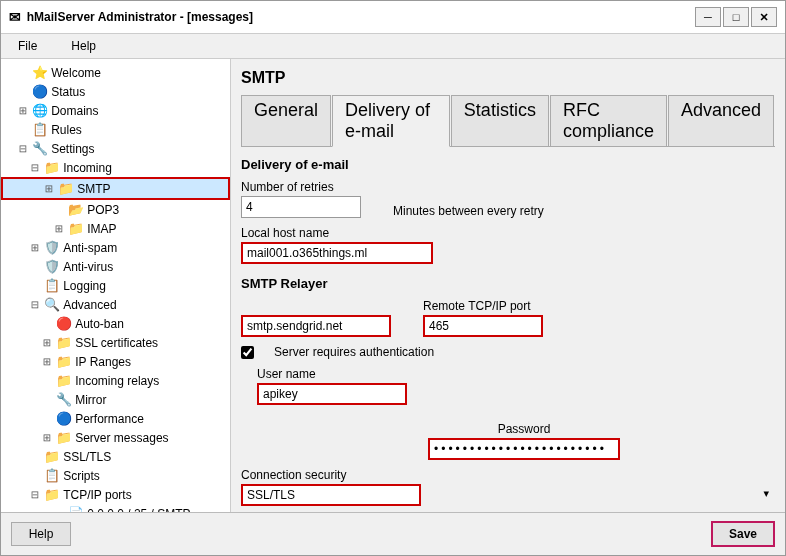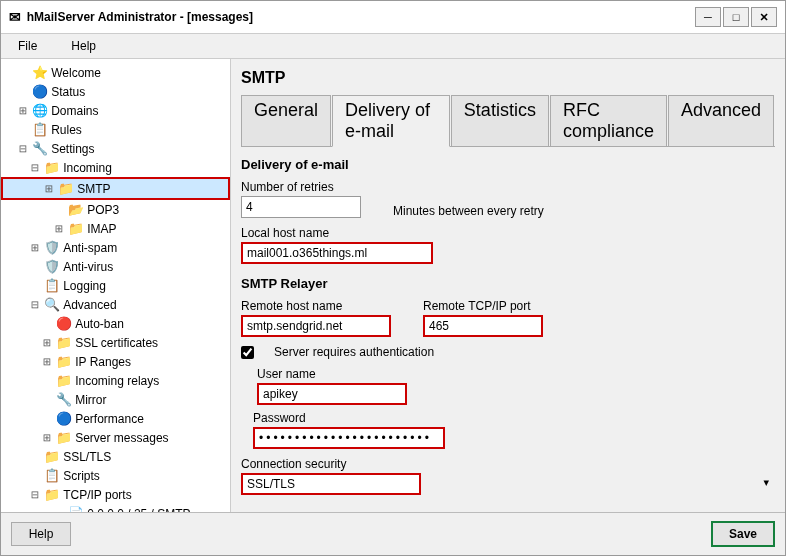--- a/index.html
+++ b/index.html
@@ -55,21 +55,21 @@
     .checkbox-row { display: flex; align-items: center; gap: 20px; margin-bottom: 8px; }
     .checkbox-row input[type="checkbox"] { width: 13px; height: 13px; border: 2px solid #c00; }
     
     .select-input { border: 1px solid #999; padding: 2px 4px; font-size: 12px; background: #fff; height: 22px; width: 180px; appearance: none; -webkit-appearance: none; cursor: pointer; }
     .select-wrapper { position: relative; display: inline-block; }
     .select-wrapper::after { content: '▾'; position: absolute; right: 6px; top: 3px; font-size: 11px; pointer-events: none; }
     .select-outlined { border: 2px solid #c00; }
     
     .bottom-bar { border-top: 1px solid #bbb; padding: 8px 10px; display: flex; justify-content: space-between; align-items: center; background: #f0f0f0; }
     .btn { padding: 4px 16px; border: 1px solid #aaa; background: #e4e4e4; cursor: pointer; font-size: 12px; min-width: 60px; }
-    .btn.save-btn { border: 2px solid #15803d; font-weight: bold; }
+    .btn.save-btn { border: 2px solid #be185d; font-weight: bold; }
     
     .smtp-highlight { border: 2px solid #c00 !important; }
     
     .tree-item-smtp { background: #cce8ff; border: 2px solid #c00; }
     .folder-icon { color: #f5c518; }
   </style>
 </head>
 <body>
 
 <div class="window">
@@ -242,40 +242,39 @@
         <div class="form-group" style="margin-bottom:12px;">
           <label>Local host name</label>
           <input type="text" class="form-input wide smtp-highlight" value="mail001.o365things.ml" style="">
         </div>
 
         <div class="smtp-relayer">
           <div class="section-title">SMTP Relayer</div>
 
           <div class="form-row">
             <div class="form-group">
-              <label>Remote host name</label>
               <input type="text" class="form-input medium smtp-highlight" value="smtp.sendgrid.net" style="">
             </div>
             <div class="form-group">
               <label>Remote TCP/IP port</label>
               <input type="text" class="form-input smtp-highlight" value="465" style="">
             </div>
           </div>
 
           <div class="checkbox-row">
             <input type="checkbox" checked="" style="border: 2px solid rgb(204, 0, 0); accent-color: rgb(0, 0, 0);">
             <label>Server requires authentication</label>
           </div>
 
-          <div class="form-group" style="margin-left:16px; margin-bottom:6px;justify-content:flex-end;">
+          <div class="form-group" style="margin-left:16px; margin-bottom:17px;justify-content:flex-end;">
             <label>User name</label>
             <input type="text" class="form-input medium smtp-highlight" value="apikey" style="">
           </div>
 
-          <div class="form-group" style="margin-left:12px; margin-bottom:8px;">
+          <div class="form-group" style="margin-left:32px; margin-bottom:8px;align-items:center;">
             <label>Password</label>
             <input type="password" class="form-input wide smtp-highlight" value="••••••••••••••••••••••••" style="letter-spacing: 3px;">
           </div>
 
           <div class="form-group">
             <label>Connection security</label>
             <div class="select-wrapper">
               <select class="select-input select-outlined">
                 <option>SSL/TLS</option>
                 <option>STARTTLS</option>

